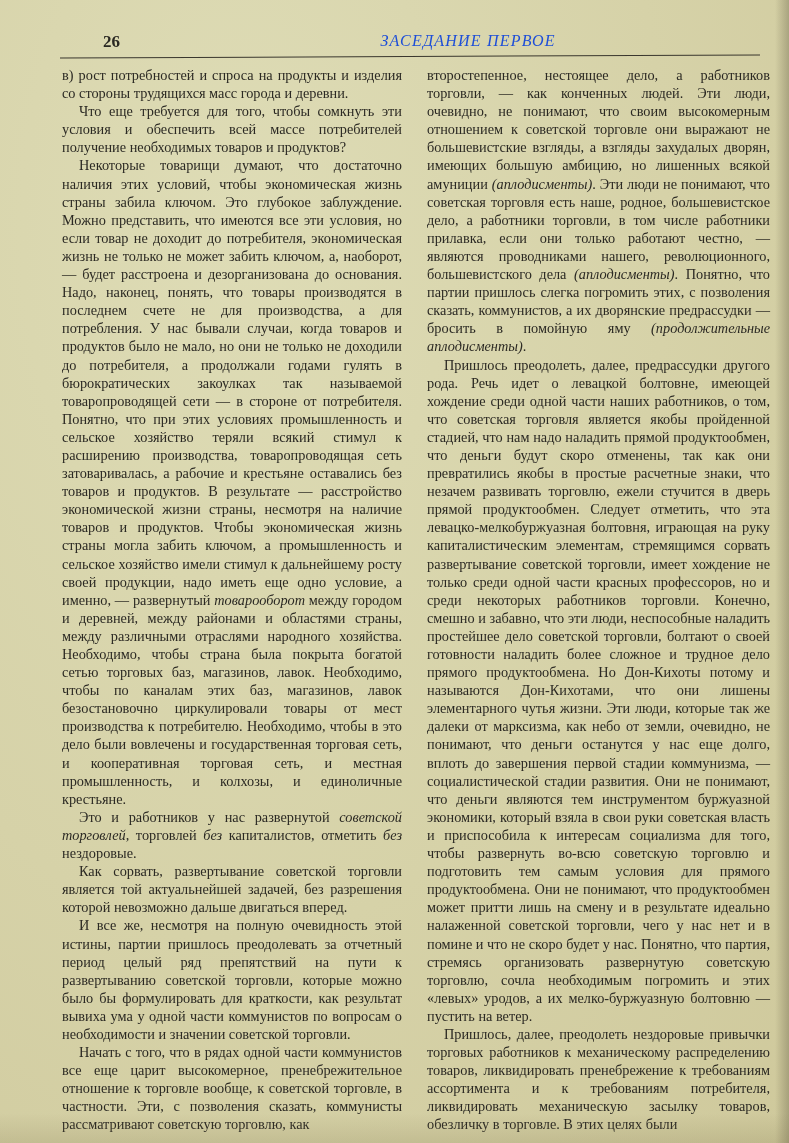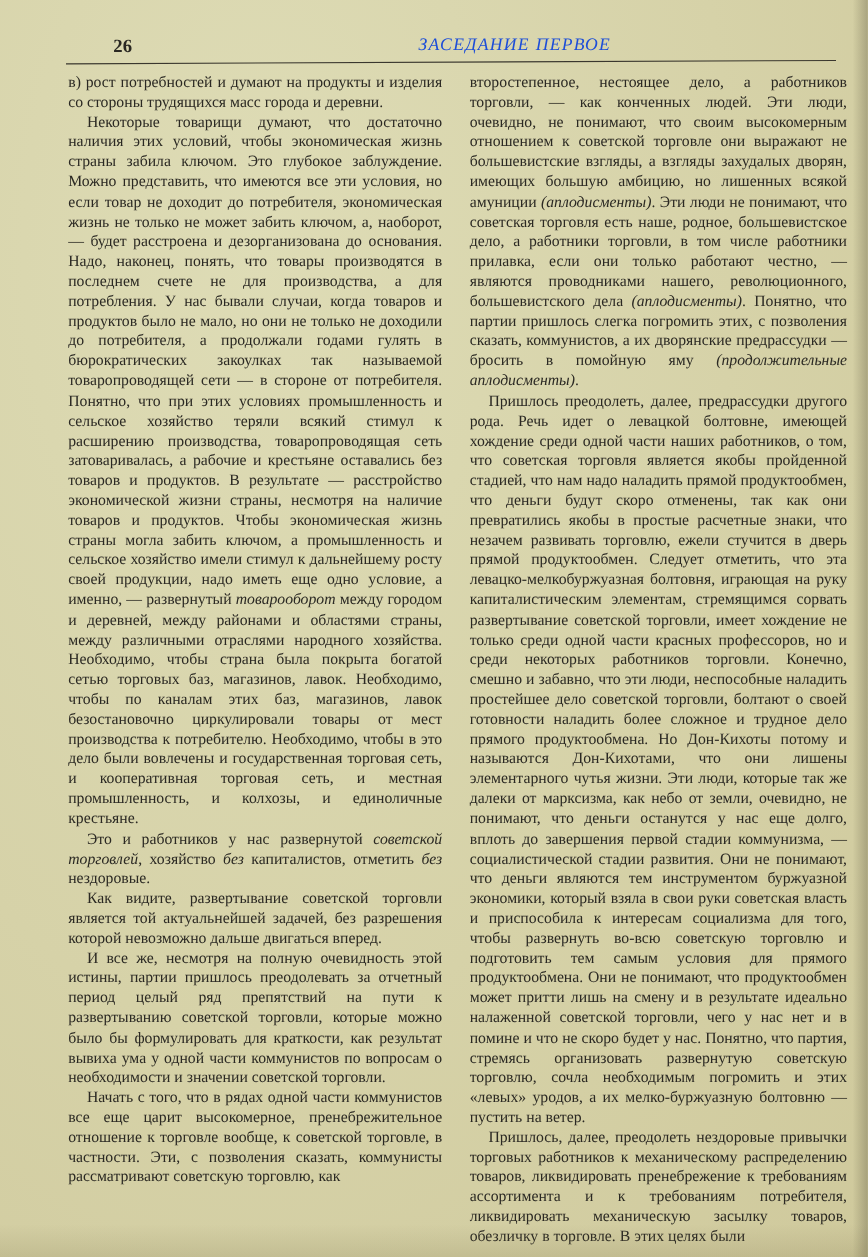--- a/index.html
+++ b/index.html
@@ -30,24 +30,25 @@
 
 <div class="page">
 
   <div class="running-head">
     <span class="page-number">26</span>
     <div class="header-title">ЗАСЕДАНИЕ ПЕРВОЕ</div>
   </div>
   <div class="head-rule"></div>
 
   <div class="column col-left">
-    <p>в) рост потребностей и думают на продукты и изделия со стороны трудящихся масс города и деревни.</p>
+    <p>в) рост потребностей и спроса на продукты и изделия со стороны трудящихся масс города и деревни.</p>
+    <p class="indent">Что еще требуется для того, чтобы сомкнуть эти условия и обеспечить всей массе потребителей получение необходимых товаров и продуктов?</p>
     <p class="indent"><span>Некоторые товарищи думают, что достаточно наличия этих условий, чтобы экономическая жизнь страны забила ключом. Это глубокое заблуждение. Можно представить, что имеются все эти условия, но если товар не доходит до потребителя, экономическая жизнь не только не может забить ключом, а, наоборот, — будет расстроена и дезорганизована до основания. Надо, наконец, понять, что товары производятся в последнем счете не для производства, а для потребления. У нас бывали случаи, когда товаров и продуктов было не мало, но они не только не доходили до потребителя, а продолжали годами гулять в бюрократических закоулках так называемой товаропроводящей сети — в стороне от потребителя. Понятно, что при этих условиях промышленность и сельское хозяйство теряли всякий стимул к расширению производства, товаропроводящая сеть затоваривалась, а рабочие и крестьяне оставались без товаров и продуктов. В результате — расстройство экономической жизни страны, несмотря на наличие товаров и продуктов. Чтобы экономическая жизнь страны могла забить ключом, а промышленность и сельское хозяйство имели стимул к дальнейшему росту своей продукции, надо иметь еще одно условие, а именно, — развернутый</span> <em>товарооборот</em> <span>между городом и деревней, между районами и областями страны, между различными отраслями народного хозяйства. Необходимо, чтобы страна была покрыта богатой сетью торговых баз, магазинов, лавок. Необходимо, чтобы по каналам этих баз, магазинов, лавок безостановочно циркулировали товары от мест производства к потребителю. Необходимо, чтобы в это дело были вовлечены и государственная торговая сеть, и кооперативная торговая сеть, и местная промышленность, и колхозы, и единоличные крестьяне.</span></p>
-    <p class="indent"><span>Это и работников у нас развернутой</span> <em>советской торговлей</em><span>, хозяйство</span> <em>без</em> <span>капиталистов, отметить</span> <em>без</em> <span>нездоровые.</span></p>
-    <p class="indent">Как видите, развертывание советской торговли является той актуальнейшей задачей, без разрешения которой невозможно дальше двигаться вперед.</p>
+    <p class="indent"><span>Это и работников у нас развернутой</span> <em>советской торговлей</em><span>, торговлей</span> <em>без</em> <span>капиталистов, отметить</span> <em>без</em> <span>нездоровые.</span></p>
+    <p class="indent">Как сорвать, развертывание советской торговли является той актуальнейшей задачей, без разрешения которой невозможно дальше двигаться вперед.</p>
     <p class="indent">И все же, несмотря на полную очевидность этой истины, партии пришлось преодолевать за отчетный период целый ряд препятствий на пути к развертыванию советской торговли, которые можно было бы формулировать для краткости, как результат вывиха ума у одной части коммунистов по вопросам о необходимости и значении советской торговли.</p>
     <p class="indent">Начать с того, что в рядах одной части коммунистов все еще царит высокомерное, пренебрежительное отношение к торговле вообще, к советской торговле, в частности. Эти, с позволения сказать, коммунисты рассматривают советскую торговлю, как</p>
   </div>
 
   <div class="column col-right">
     <p><span>второстепенное, нестоящее дело, а работников торговли, — как конченных людей. Эти люди, очевидно, не понимают, что своим высокомерным отношением к советской торговле они выражают не большевистские взгляды, а взгляды захудалых дворян, имеющих большую амбицию, но лишенных всякой амуниции</span> <em>(аплодисменты)</em><span>. Эти люди не понимают, что советская торговля есть наше, родное, большевистское дело, а работники торговли, в том числе работники прилавка, если они только работают честно, — являются проводниками нашего, революционного, большевистского дела</span> <em>(аплодисменты)</em><span>. Понятно, что партии пришлось слегка погромить этих, с позволения сказать, коммунистов, а их дворянские предрассудки — бросить в помойную яму</span> <em>(продолжительные аплодисменты)</em><span>.</span></p>
     <p class="indent">Пришлось преодолеть, далее, предрассудки другого рода. Речь идет о левацкой болтовне, имеющей хождение среди одной части наших работников, о том, что советская торговля является якобы пройденной стадией, что нам надо наладить прямой продуктообмен, что деньги будут скоро отменены, так как они превратились якобы в простые расчетные знаки, что незачем развивать торговлю, ежели стучится в дверь прямой продуктообмен. Следует отметить, что эта левацко-мелкобуржуазная болтовня, играющая на руку капиталистическим элементам, стремящимся сорвать развертывание советской торговли, имеет хождение не только среди одной части красных профессоров, но и среди некоторых работников торговли. Конечно, смешно и забавно, что эти люди, неспособные наладить простейшее дело советской торговли, болтают о своей готовности наладить более сложное и трудное дело прямого продуктообмена. Но Дон-Кихоты потому и называются Дон-Кихотами, что они лишены элементарного чутья жизни. Эти люди, которые так же далеки от марксизма, как небо от земли, очевидно, не понимают, что деньги останутся у нас еще долго, вплоть до завершения первой стадии коммунизма, — социалистической стадии развития. Они не понимают, что деньги являются тем инструментом буржуазной экономики, который взяла в свои руки советская власть и приспособила к интересам социализма для того, чтобы развернуть во-всю советскую торговлю и подготовить тем самым условия для прямого продуктообмена. Они не понимают, что продуктообмен может притти лишь на смену и в результате идеально налаженной советской торговли, чего у нас нет и в помине и что не скоро будет у нас. Понятно, что партия, стремясь организовать развернутую советскую торговлю, сочла необходимым погромить и этих «левых» уродов, а их мелко-буржуазную болтовню — пустить на ветер.</p>
     <p class="indent">Пришлось, далее, преодолеть нездоровые привычки торговых работников к механическому распределению товаров, ликвидировать пренебрежение к требованиям ассортимента и к требованиям потребителя, ликвидировать механическую засылку товаров, обезличку в торговле. В этих целях были</p>
   </div>
 

